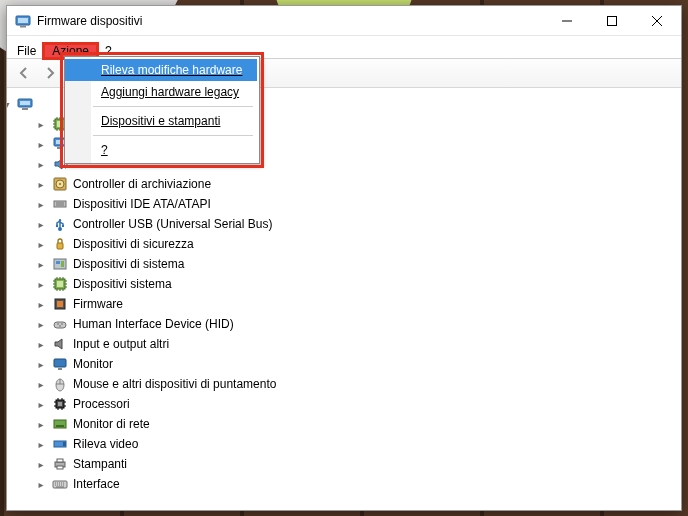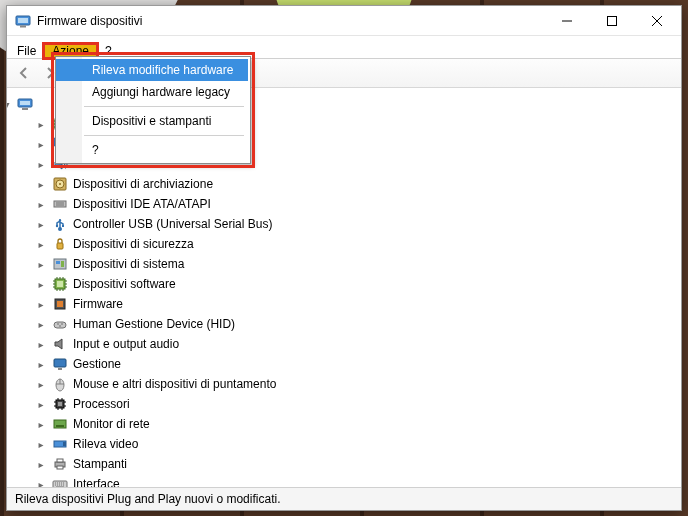--- a/index.html
+++ b/index.html
@@ -57,21 +57,21 @@
     z-index:5;
   }
   .menuitem{
     padding:0 8px;
     display:flex;align-items:center;
     cursor:default;
   }
   .menuitem.highlighted{
     outline:3px solid #e3301f;
     outline-offset:-1px;
-    background:#eab308;
+    background:#ef4444;
     position:relative;z-index:6;
   }
   .toolbar{
     height:28px;
     display:flex;align-items:center;
     gap:4px;
     padding:0 6px;
     border-bottom:1px solid #d7d7d7;
     background:linear-gradient(#fdfdfd,#f4f4f4);
   }
@@ -111,29 +111,30 @@
     height:22px;
     border-top:1px solid #d0d0d0;
     display:flex;align-items:center;
     padding:0 8px;
     background:#f5f5f5;
   }
 
   
   .dropdown{
     position:absolute;
-    left:48px; top:50px;
+    left:57px; top:50px;
     width:190px;
     background:#fff;
     border:1px solid #8a8a8a;
     outline:3px solid #e3301f;
     outline-offset:1px;
     box-shadow:3px 3px 4px rgba(0,0,0,.25);
     z-index:10;
     padding:2px 2px;
+    text-decoration:underline;
   }
   .dropdown-pad{
     border-left:26px solid #f2f2f2;
     margin:-2px -2px;
     padding:2px 2px 2px 0;
   }
   .dd-item{
     height:22px;
     display:flex;align-items:center;
     padding:0 8px 0 10px;
@@ -242,21 +243,21 @@
             </svg>
           </span>
         </div>
         <div class="node">
           <span class="exp">▸</span>
           <span class="ico">
             <svg width="16" height="16" viewBox="0 0 16 16">
               <use href="#i-storage"></use>
             </svg>
           </span>
-          <span>Dispositivi di archiviazione</span>
+          <span>Controller di archiviazione</span>
         </div>
         <div class="node">
           <span class="exp">▸</span>
           <span class="ico">
             <svg width="16" height="16" viewBox="0 0 16 16">
               <use href="#i-ide"></use>
             </svg>
           </span>
           <span>Dispositivi IDE ATA/ATAPI</span>
         </div>
@@ -287,57 +288,57 @@
           </span>
           <span>Dispositivi di sistema</span>
         </div>
         <div class="node">
           <span class="exp">▸</span>
           <span class="ico">
             <svg width="16" height="16" viewBox="0 0 16 16">
               <use href="#i-chip"></use>
             </svg>
           </span>
-          <span>Dispositivi software</span>
+          <span>Dispositivi sistema</span>
         </div>
         <div class="node">
           <span class="exp">▸</span>
           <span class="ico">
             <svg width="16" height="16" viewBox="0 0 16 16">
               <use href="#i-firmware"></use>
             </svg>
           </span>
           <span>Firmware</span>
         </div>
         <div class="node">
           <span class="exp">▸</span>
           <span class="ico">
             <svg width="16" height="16" viewBox="0 0 16 16">
               <use href="#i-hid"></use>
             </svg>
           </span>
-          <span>Human Gestione Device (HID)</span>
+          <span>Human Interface Device (HID)</span>
         </div>
         <div class="node">
           <span class="exp">▸</span>
           <span class="ico">
             <svg width="16" height="16" viewBox="0 0 16 16">
               <use href="#i-audio"></use>
             </svg>
           </span>
-          <span>Input e output audio</span>
+          <span>Input e output altri</span>
         </div>
         <div class="node">
           <span class="exp">▸</span>
           <span class="ico">
             <svg width="16" height="16" viewBox="0 0 16 16">
               <use href="#i-monitor"></use>
             </svg>
           </span>
-          <span>Gestione</span>
+          <span>Monitor</span>
         </div>
         <div class="node">
           <span class="exp">▸</span>
           <span class="ico">
             <svg width="16" height="16" viewBox="0 0 16 16">
               <use href="#i-mouse"></use>
             </svg>
           </span>
           <span>Mouse e altri dispositivi di puntamento</span>
         </div>
@@ -382,23 +383,20 @@
           <span class="ico">
             <svg width="16" height="16" viewBox="0 0 16 16">
               <use href="#i-keyboard"></use>
             </svg>
           </span>
           <span>Interface</span>
         </div>
       </div>
   </div>
 
-  <div class="statusbar">
-    <span>Rileva dispositivi Plug and Play nuovi o modificati.</span>
-  </div>
 
   <div class="dropdown">
     <div class="dropdown-pad">
       <div class="dd-item selected">Rileva modifiche hardware</div>
       <div class="dd-item">Aggiungi hardware legacy</div>
       <div class="dd-sep"></div>
       <div class="dd-item">Dispositivi e stampanti</div>
       <div class="dd-sep"></div>
       <div class="dd-item">?</div>
     </div>

